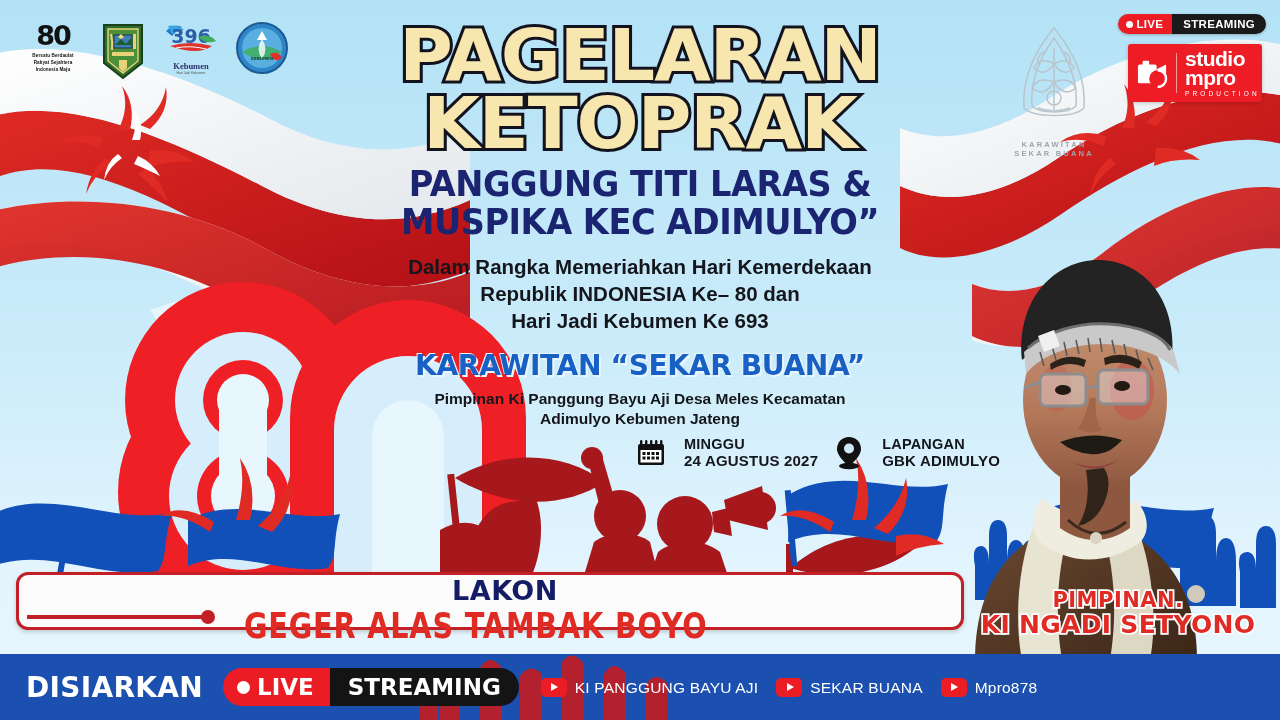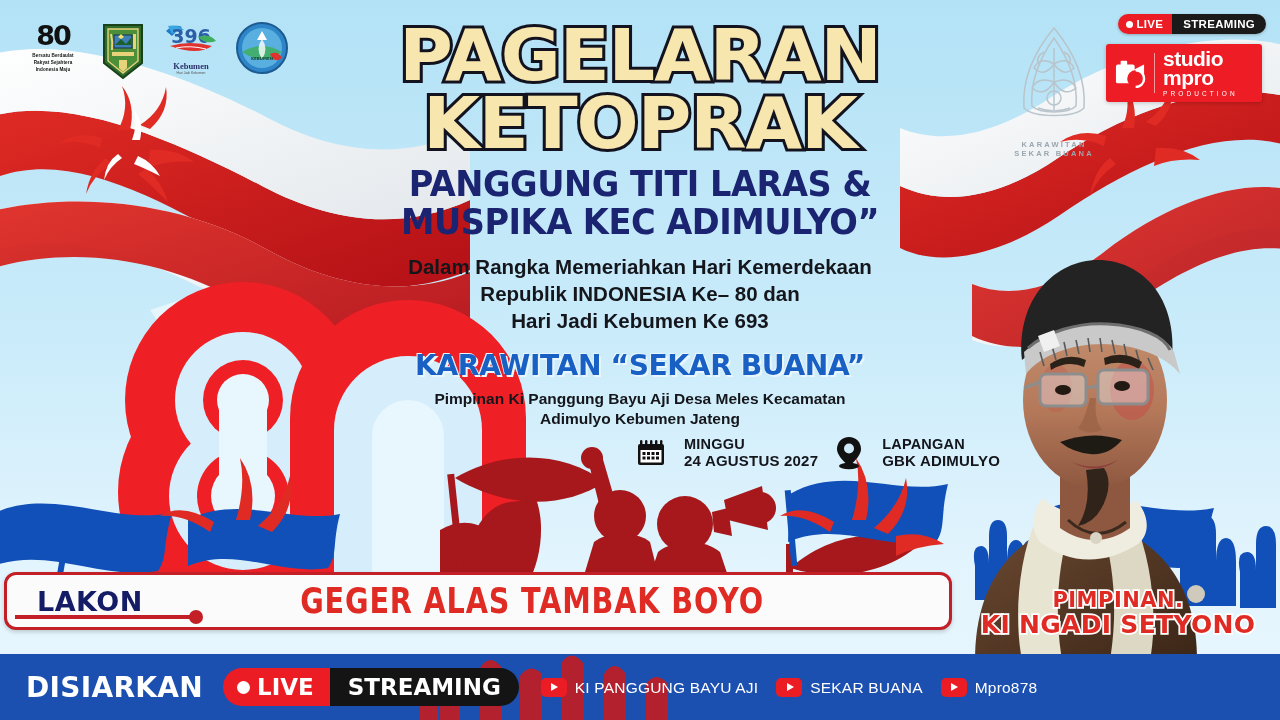--- a/index.html
+++ b/index.html
@@ -62,21 +62,21 @@
   .live-badge .dot { width: 7px; height: 7px; border-radius: 50%; background: #fff; }
   .live-badge .r {
     background: #1a1a1a; color: #fff;
     display: flex; align-items: center; padding: 0 11px;
     font-size: 11.5px; font-weight: bold; letter-spacing: .3px;
   }
 
   
   .mpro {
     position: absolute; right: 18px; top: 44px;
-    width: 156px; height: 58px; background: #ee1c25;
+    width: 134px; height: 58px; background: #ee1c25;
     border-radius: 3px; display: flex; align-items: center;
     z-index: 30; box-shadow: 0 1px 4px rgba(0,0,0,.2);
   }
   .mpro .cam { width: 48px; display:flex; align-items:center; justify-content:center; }
   .mpro .divider { width: 1px; height: 40px; background: rgba(255,255,255,.55); }
   .mpro .txt { padding-left: 8px; color: #fff; line-height: .94; }
   .mpro .t1 { font-size: 21px; font-weight: bold; letter-spacing: -.5px; }
   .mpro .t2 { font-size: 21px; font-weight: bold; letter-spacing: -.5px; }
   .mpro .t3 { font-size: 6.5px; letter-spacing: 3.1px; margin-top: 3px; }
 
@@ -134,28 +134,29 @@
     position: absolute; left: 636px; top: 436px;
     display: flex; align-items: center; gap: 16px; z-index: 26;
   }
   .meta-item { display: flex; align-items: center; gap: 18px; }
   .meta-item .m-txt { line-height: 1.08; }
   .meta-item .m1 { font-size: 14.5px; font-weight: bold; color: #14161c; letter-spacing: .2px;}
   .meta-item .m2 { font-size: 15px; font-weight: bold; color: #14161c; letter-spacing: .2px;}
 
   
   .lakon-bar {
-    position: absolute; left: 4px; top: 572px;
+    position: absolute; left: 16px; top: 572px;
     width: 948px; height: 58px;
     background: #fbfbfb;
     border: 3px solid #c21f26;
     border-radius: 12px;
     display: flex; align-items: center;
     z-index: 28;
     box-shadow: 0 2px 4px rgba(0,0,0,.18);
+    flex-direction: column;
   }
   .lakon-label {
     font-family: "DejaVu Sans", sans-serif;
     font-size: 27px; font-weight: bold; color: #141c66;
     margin-left: 30px; letter-spacing: .5px; position: relative; z-index: 2;
   }
   .lakon-rule {
     position: absolute; left: 8px; top: 40px;
     width: 185px; height: 4px; background: #c21f26;
   }

